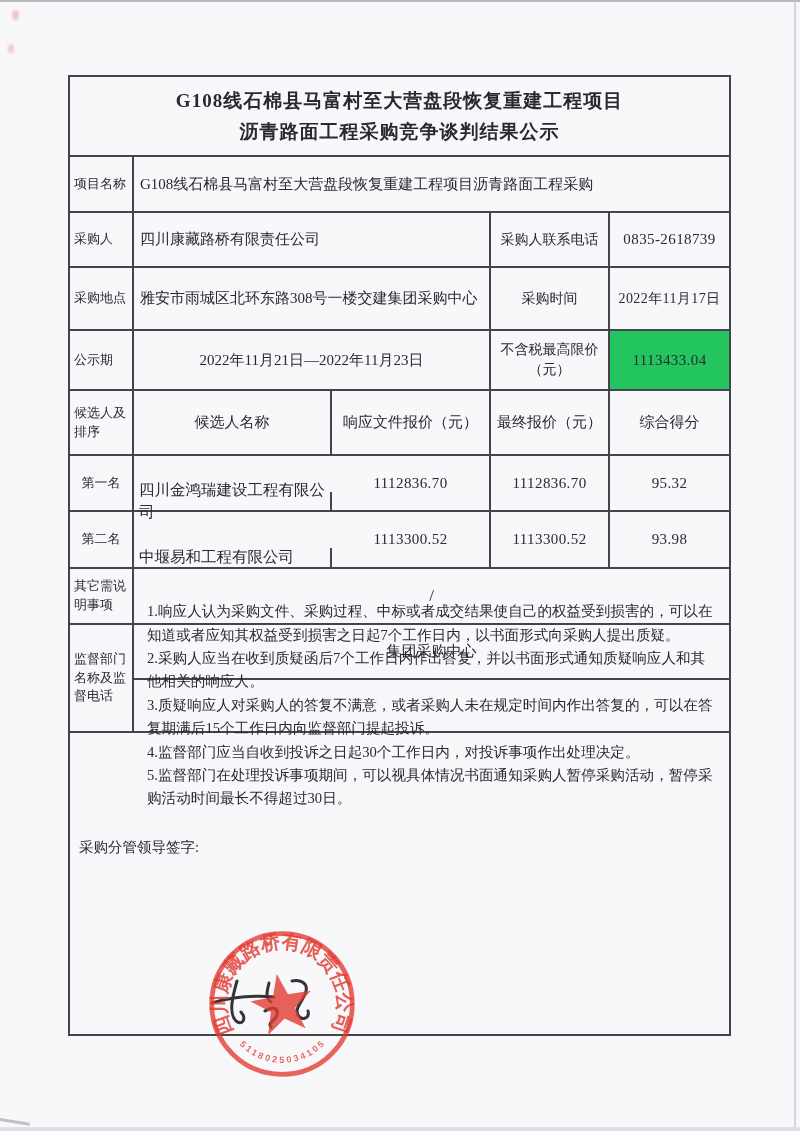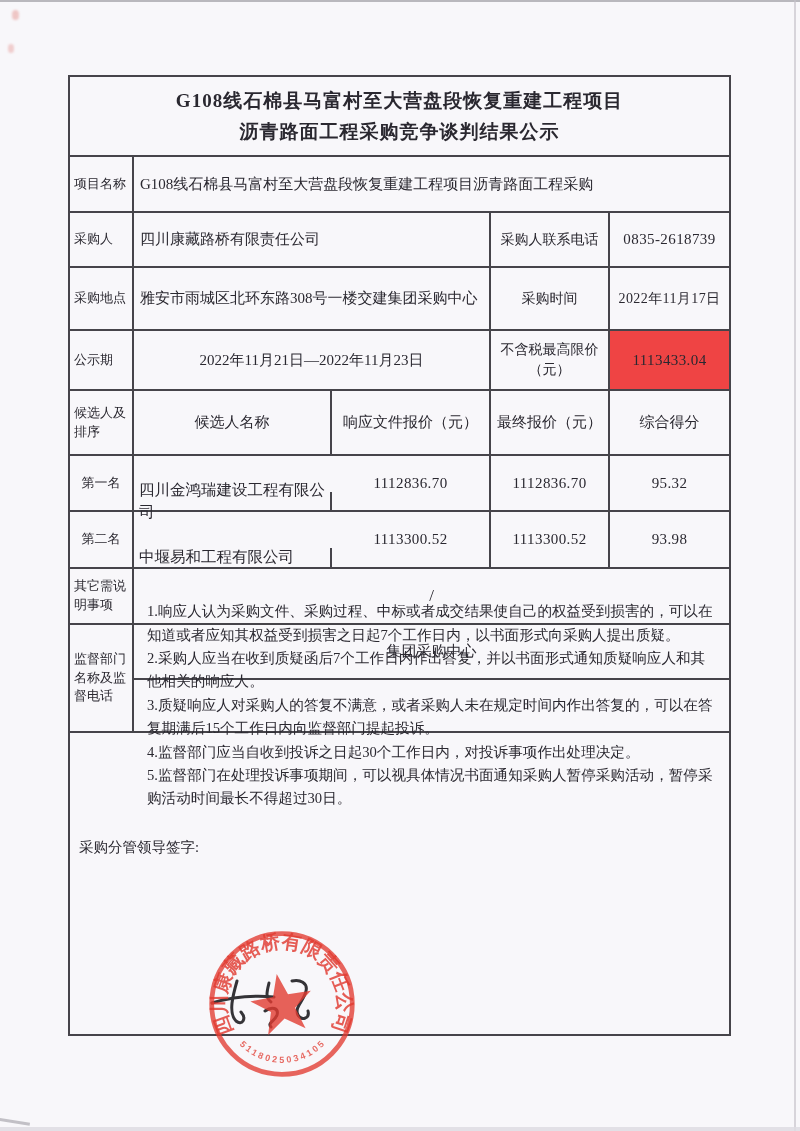--- a/index.html
+++ b/index.html
@@ -28,21 +28,21 @@
   .label{font-size:13px;padding:3px 4px;line-height:1.45;}
   .wrap{white-space:pre-line;}
   .center{justify-content:center;text-align:center;}
   .title-cell{
     grid-column:1 / -1;flex-direction:column;justify-content:center;
     font-weight:bold;font-size:19px;line-height:1.65;letter-spacing:1px;
   }
   .num{letter-spacing:.4px;}
   .name-cell{font-size:15.5px;line-height:1.45;padding:3px 5px;margin-top:36px;}
   .small{font-size:14px;}
-  .hl{background:#ef4444;font-family:Liberation Serif, serif;}
+  .hl{background:#22c55e;font-family:Liberation Serif, serif;}
   .dispute-cell{
     flex-direction:column;align-items:flex-start;justify-content:center;
     font-size:14.6px;line-height:1.6;padding:8px 13px;
   }
   .dispute-cell div{text-align:left;}
   .sig-cell{font-size:14.5px;padding-left:9px;}
   
   .seal{position:absolute;left:203px;top:928px;width:158px;height:152px;pointer-events:none;}
   .signature{position:absolute;left:206px;top:972px;width:118px;height:60px;pointer-events:none;}
   

